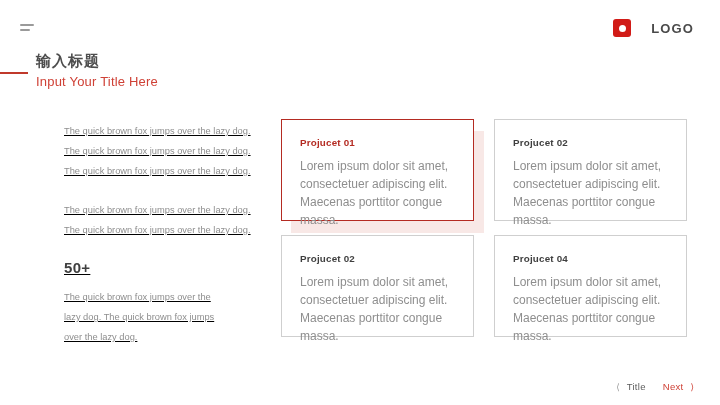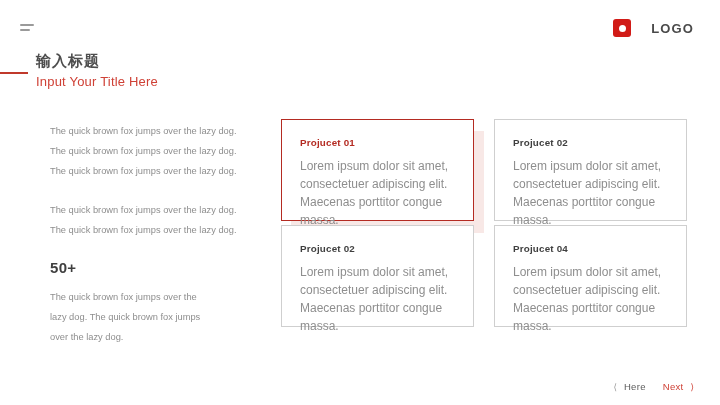--- a/index.html
+++ b/index.html
@@ -88,23 +88,24 @@
     margin-left: 36px;
     margin-top: 4px;
     font-size: 13px;
     color: #cf4136;
     letter-spacing: 0.2px;
   }
 
   
   .left-col {
     position: absolute;
-    left: 50px;
+    left: 64px;
     top: 121px;
     width: 196px;
+    text-decoration: underline;
   }
   .para {
     font-size: 9.3px;
     line-height: 20px;
     color: #8e8e8e;
     margin: 0 0 19px 0;
   }
   .stat-number {
     font-size: 15px;
     font-weight: bold;
@@ -122,21 +123,21 @@
 
   
   .cards {
     position: absolute;
     left: 281px;
     top: 119px;
     width: 406px;
     display: grid;
     grid-template-columns: 193px 193px;
     grid-template-rows: 102px 102px;
-    gap: 4px 20px;
+    gap: 14px 20px;
   }
   .card {
     box-sizing: border-box;
     border: 1px solid #cfcfcf;
     background: #ffffff;
     padding: 17px 16px 0 18px;
     position: relative;
   }
   .card.is-active {
     border: 1.5px solid #b42b22;
@@ -226,16 +227,16 @@
     <p class="card-body">Lorem ipsum dolor sit amet, consectetuer adipiscing elit. Maecenas porttitor congue massa.</p>
   </div>
   <div class="card">
     <p class="card-title">Projucet 04</p>
     <p class="card-body">Lorem ipsum dolor sit amet, consectetuer adipiscing elit. Maecenas porttitor congue massa.</p>
   </div>
 </div>
 
 <div class="pager">
   <span class="chev">⟨</span>
-  <span class="lbl">Here</span>
+  <span class="lbl">Title</span>
   <span class="lbl accent">Next</span>
   <span class="chev accent">⟩</span>
 </div>
 
 </body></html>

